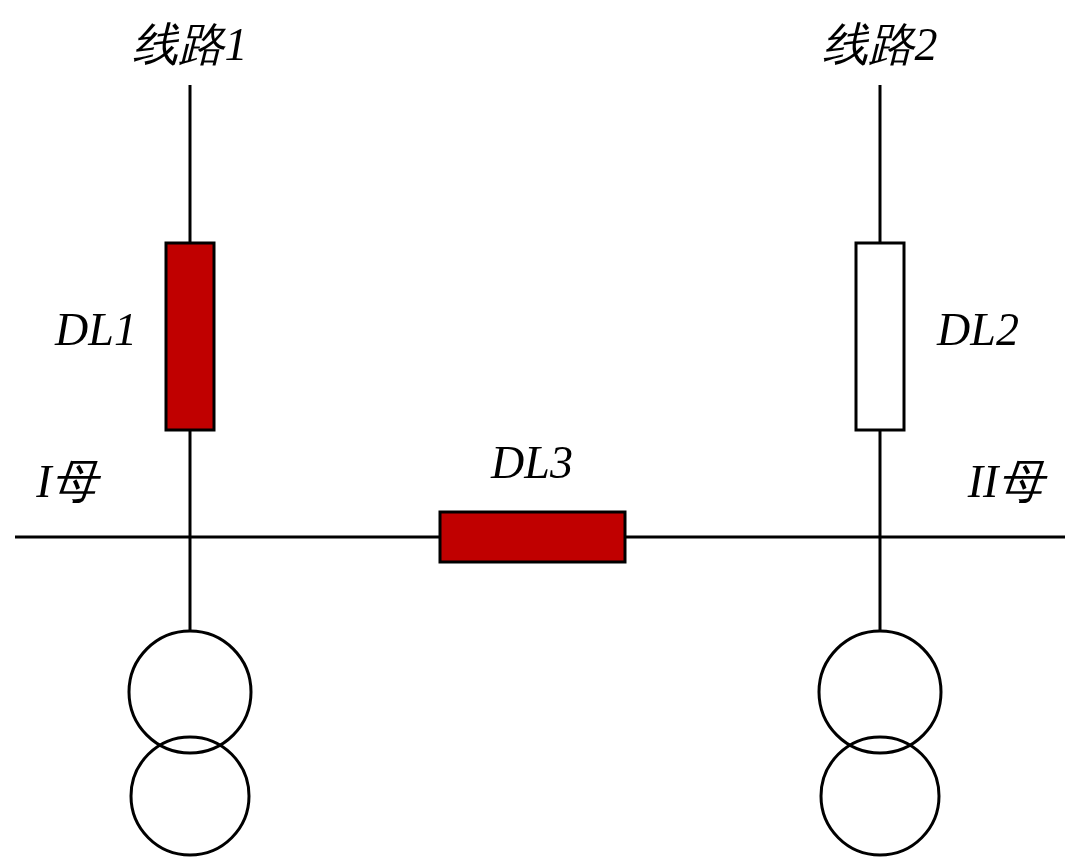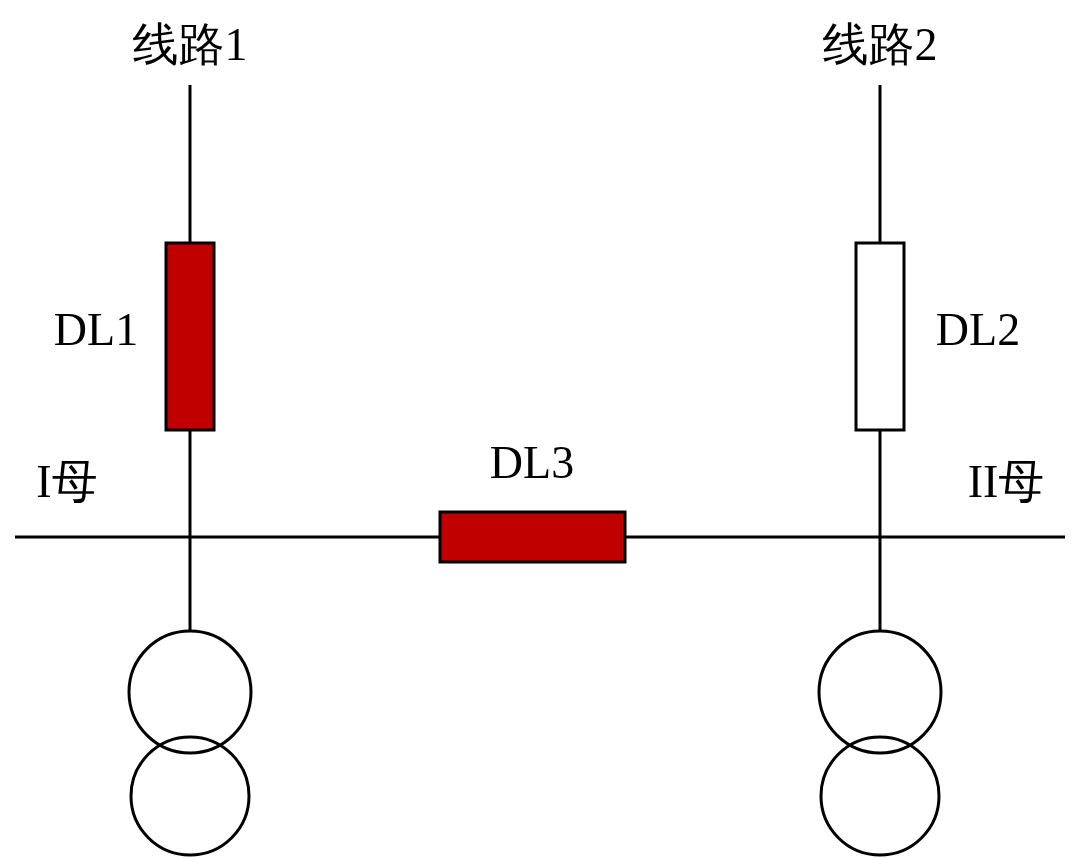--- a/index.html
+++ b/index.html
@@ -6,20 +6,21 @@
     margin: 0;
     padding: 0;
     background: #ffffff;
   }
   .stage {
     width: 1080px;
     height: 858px;
     position: relative;
     background: #ffffff;
     overflow: hidden;
+    font-style: italic;
   }
   svg {
     display: block;
   }
   .lbl {
     font-family: "Liberation Serif", "DejaVu Serif", serif;
     font-size: 46px;
     fill: #000000;
   }
   .wire {

